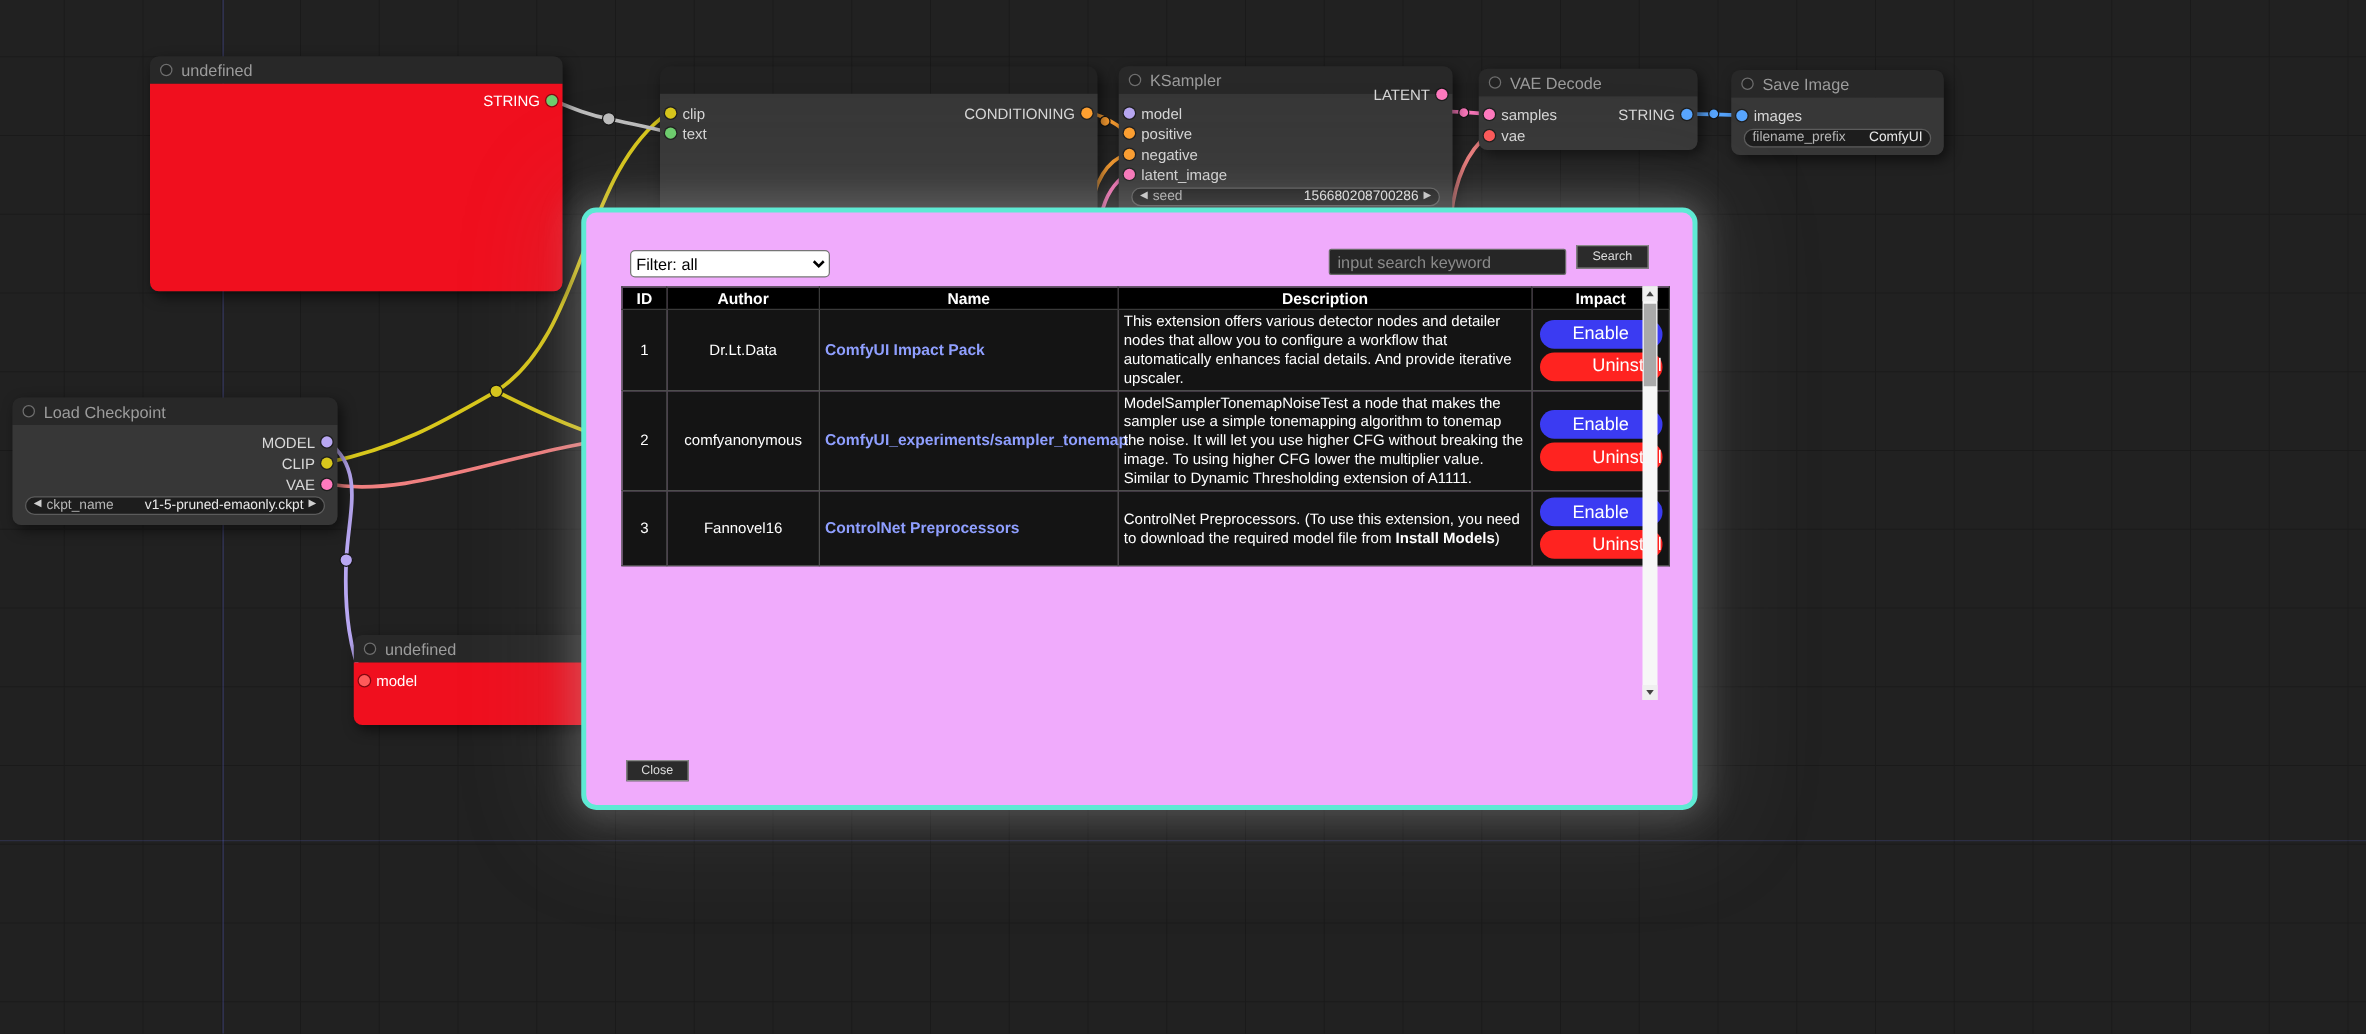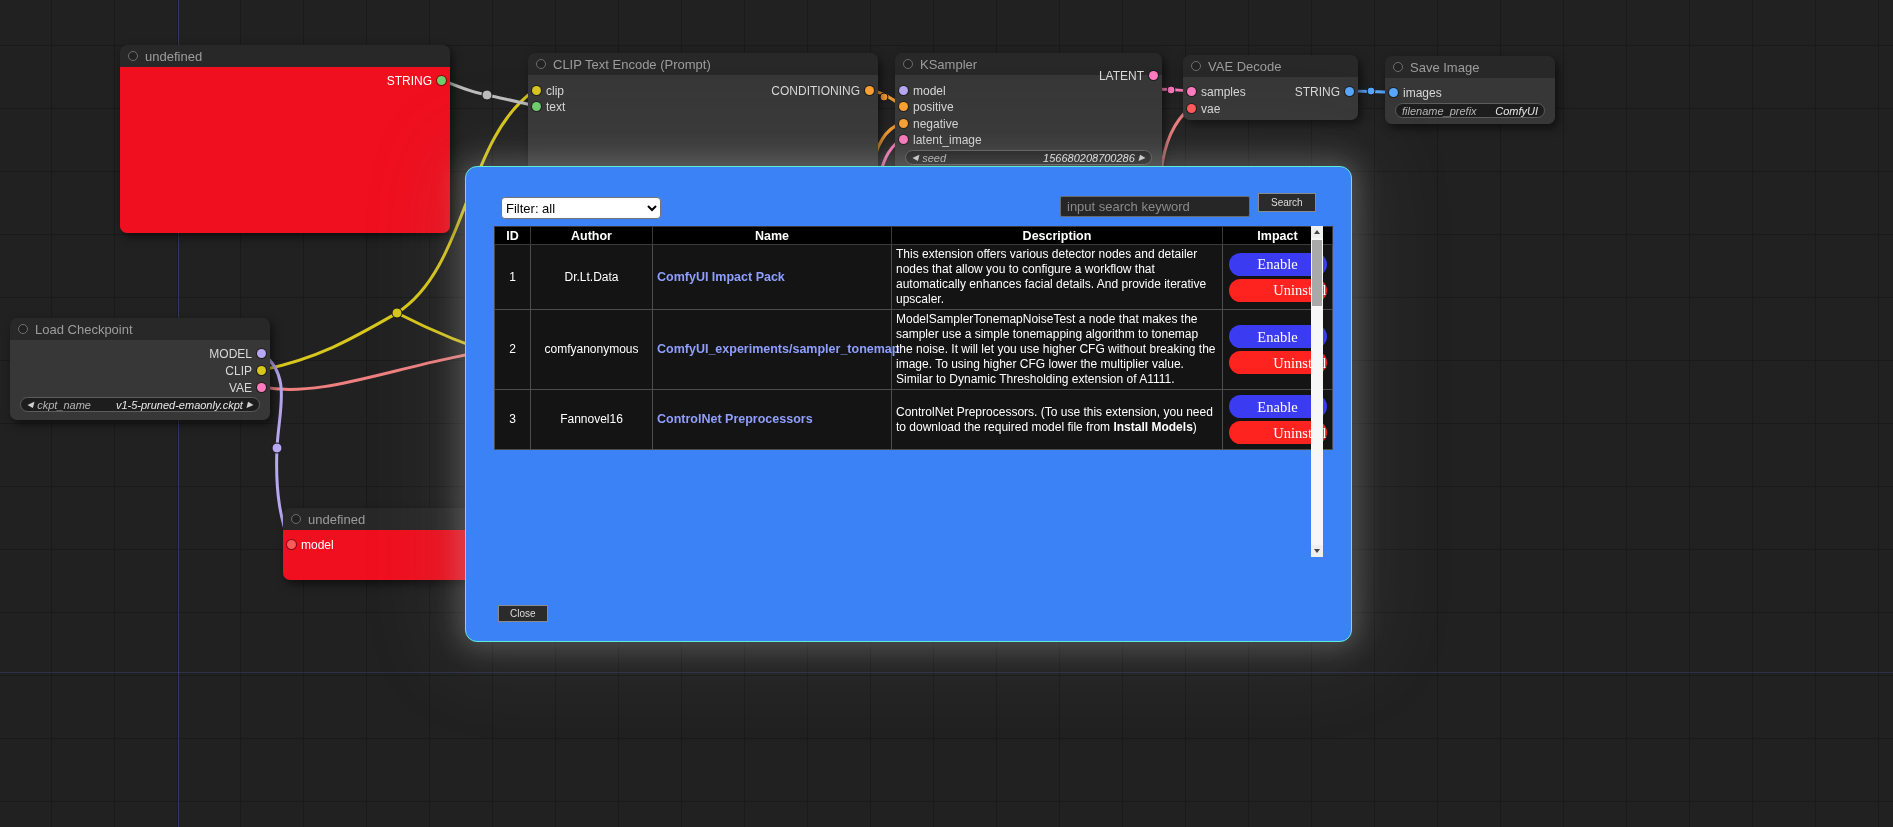--- a/index.html
+++ b/index.html
@@ -28,30 +28,30 @@
   .nbody{position:absolute;left:0;right:0;top:22px;bottom:0;background:#373737;border-radius:0 0 7px 7px;}
   .nbody.red{background:#f00f1e;}
   .port{position:absolute;display:flex;align-items:center;gap:5px;height:13px;font-size:12px;color:#d8d8d8;z-index:2;}
   .port.in{left:4px;}
   .port.out{right:4px;flex-direction:row-reverse;}
   .port.white .plabel{color:#fff;}
   .pdot{width:9px;height:9px;border-radius:50%;flex:none;box-shadow:0 0 0 1px rgba(0,0,0,.45);}
   .pd-yellow{background:#d8c71c;} .pd-green{background:#6ece6e;} .pd-purple{background:#b8a7f2;}
   .pd-orange{background:#ffa030;} .pd-pink{background:#ff7abf;} .pd-red{background:#ff5a5a;} .pd-blue{background:#58a6ff;}
   .widget{position:absolute;left:10px;right:10px;height:15px;border-radius:8px;background:#1d1d1d;
-          border:1px solid #5c5c5c;color:#b5b5b5;font-size:11px;display:flex;align-items:center;
-          padding:0 6px;box-sizing:border-box;z-index:2;white-space:nowrap;font-style:italic;}
+          border:1px solid #5c5c5c;color:#b5b5b5;font-size:11px;display:flex;
+          padding:0 6px;box-sizing:border-box;z-index:2;white-space:nowrap;}
   .warrow{font-size:8px;color:#cfcfcf;flex:none;}
   .wlabel{margin:0 4px;}
   .wspacer{flex:1;}
   .wvalue{color:#e8e8e8;margin-right:4px;}
 
   
-  .dialog{position:absolute;left:465px;top:166px;width:885px;height:474px;background:#3b82f6;
-          border:1px solid #5eead4;border-radius:12px;z-index:10;
+  .dialog{position:absolute;left:465px;top:166px;width:885px;height:474px;background:#f0abfc;
+          border:4px solid #5eead4;border-radius:12px;z-index:10;
           box-shadow:0 0 26px 8px rgba(210,210,210,.22), 0 0 80px 24px rgba(130,130,130,.15);}
   .filter-select{position:absolute;left:35px;top:30px;width:160px;height:22px;font-size:13px;
           font-family:"Liberation Sans",sans-serif;background:#fff;color:#000;border-radius:4px;}
   .search-input{position:absolute;left:594px;top:29px;width:176px;height:17px;background:#262626;
           border:1px solid #6a6a6a;color:#ccc;font-size:13px;padding:1px 6px;border-radius:2px;
           font-family:"Liberation Sans",sans-serif;}
   .search-input::placeholder{color:#8a8a8a;}
   .btn{background:#2b2b2b;color:#ddd;border:1px solid #8a8a8a;border-radius:0;font-size:10px;
        font-family:"Liberation Sans",sans-serif;cursor:pointer;}
   .search-btn{position:absolute;left:792px;top:26px;padding:3px 12px;}
@@ -64,21 +64,21 @@
   table.exttable td{background:#141414;color:#fff;font-size:12px;border:1px solid #4d4d4d;
        padding:2px 4px;vertical-align:middle;line-height:15px;}
   .c-id{width:31px;text-align:center;}
   .c-author{width:117px;text-align:center;}
   .c-name{width:234px;margin-left:12px;}
   .c-desc{width:326px;}
   .c-install{width:105px;text-align:center;}
   a.extlink{color:#8f9fff;font-weight:bold;font-size:12.5px;text-decoration:none;cursor:pointer;}
   .b{font-weight:bold;}
   .cell-btn{display:block;width:98px;height:23px;margin:3px auto;border:none;border-radius:13px;
-       color:#fff;font-size:14.5px;font-family:Liberation Serif, serif;cursor:pointer;line-height:22px;padding:0;}
+       color:#fff;font-size:14.5px;font-family:Liberation Sans, sans-serif;cursor:pointer;line-height:22px;padding:0;}
   .cell-btn.enable{background:#3b3bf2;}
   .cell-btn.uninstall{background:#ff2320;text-align:right;}
 
   
   .scrollbar{position:absolute;right:0;top:0;width:12px;height:331px;background:#f7f7f7;}
   .sb-btn{position:absolute;left:0;width:12px;height:12px;background:#efefef;}
   .sb-up{top:0;} .sb-down{bottom:0;}
   .sb-up::after{content:"";position:absolute;left:3px;top:4px;border-left:3px solid transparent;
        border-right:3px solid transparent;border-bottom:4px solid #444;}
   .sb-down::after{content:"";position:absolute;left:3px;top:4px;border-left:3px solid transparent;
@@ -117,24 +117,20 @@
     <span>undefined</span>
   </div>
   <div class="nbody red"></div>
   <div class="port out white" style="top:29px">
     <span class="pdot pd-green"></span>
     <span class="plabel">STRING</span>
   </div>
 </div>
 
 <div class="node" style="left:528px;top:53px;width:350px;height:130px">
-  <div class="ntitle">
-    <span class="tdot"></span>
-    <span>CLIP Text Encode (Prompt)</span>
-  </div>
   <div class="nbody"></div>
   <div class="port in" style="top:31px">
     <span class="pdot pd-yellow"></span>
     <span class="plabel">clip</span>
   </div>
   <div class="port in" style="top:47px">
     <span class="pdot pd-green"></span>
     <span class="plabel">text</span>
   </div>
   <div class="port out" style="top:31px">

